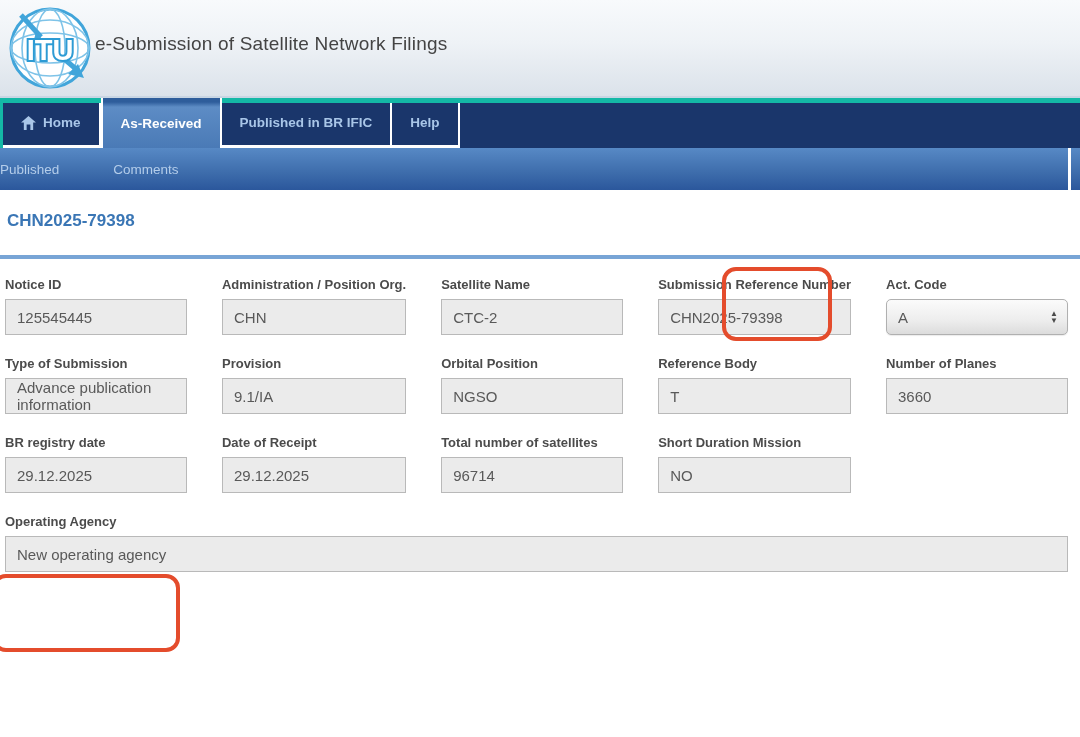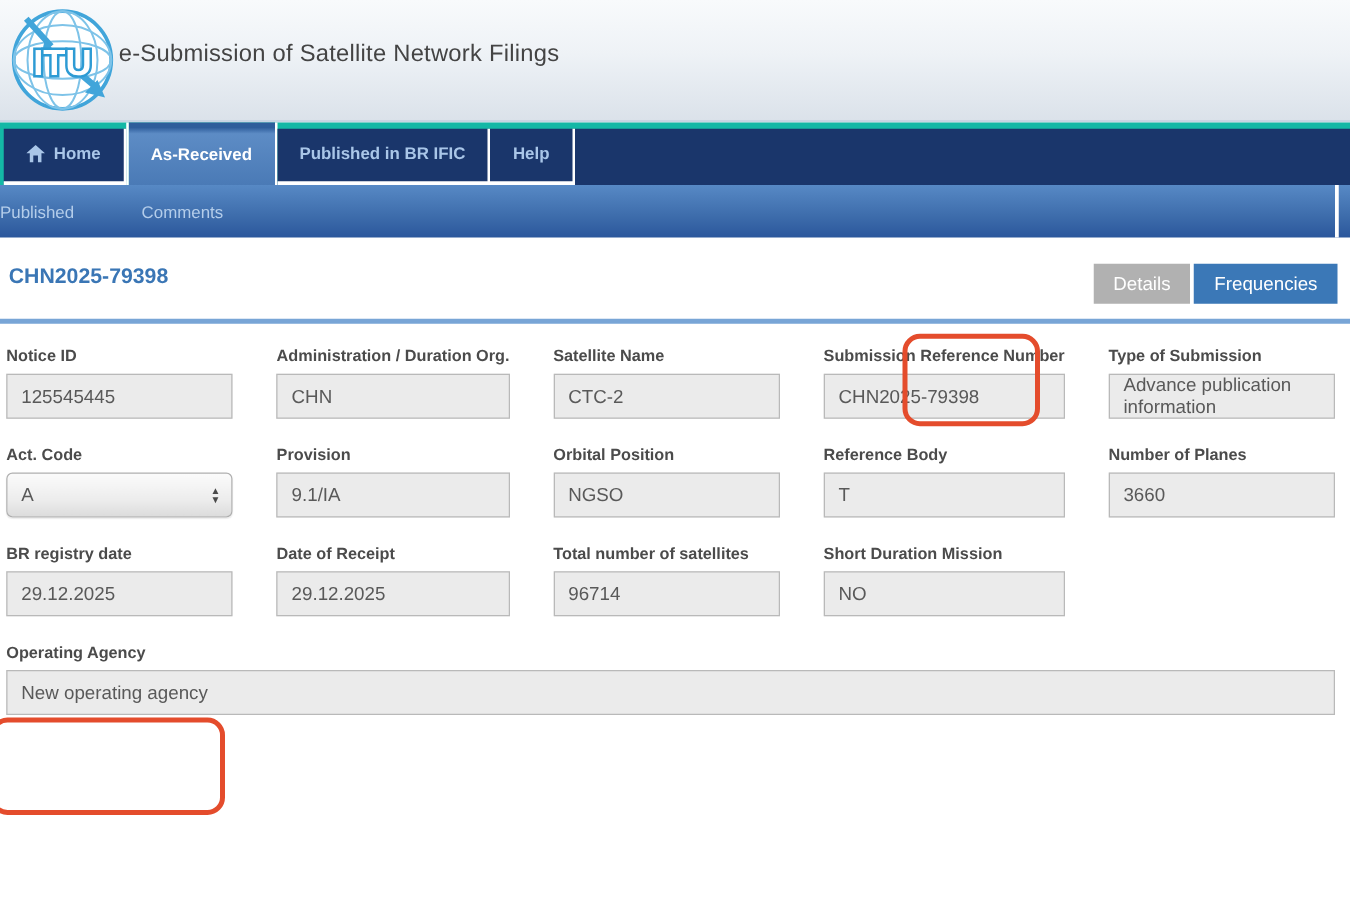--- a/index.html
+++ b/index.html
@@ -132,66 +132,62 @@
 
   <div class="subnav">
     <span class="subnav-item first">Published</span>
     <span class="subnav-item second">Comments</span>
     <span class="subnav-edge"></span>
   </div>
 
   <div class="content">
     <div class="title-row">
       <div class="page-title">CHN2025-79398</div>
-      <div class="btns">
-        <div class="btn gray">Details</div>
-        <div class="btn blue">Frequencies</div>
-      </div>
     </div>
     <div class="blue-rule"></div>
 
     <div class="form-grid">
 
       <div class="field">
         <div class="flabel">Notice ID</div>
         <div class="fvalue">125545445</div>
       </div>
 
       <div class="field">
-        <div class="flabel">Administration / Duration Org.</div>
+        <div class="flabel">Administration / Position Org.</div>
         <div class="fvalue">CHN</div>
       </div>
 
       <div class="field">
         <div class="flabel">Satellite Name</div>
         <div class="fvalue">CTC-2</div>
       </div>
 
       <div class="field">
         <div class="flabel">Submission Reference Number</div>
         <div class="fvalue">CHN2025-79398</div>
-      </div>
-
-      <div class="field">
-        <div class="flabel">Type of Submission</div>
-        <div class="fvalue">Advance publication information</div>
       </div>
 
       <div class="field">
         <div class="flabel">Act. Code</div>
         <div class="fselect">
           <span>A</span>
           <span class="spin">
               <span>▲</span>
               <span>▼</span>
             </span>
         </div>
       </div>
 
       <div class="field">
+        <div class="flabel">Type of Submission</div>
+        <div class="fvalue">Advance publication information</div>
+      </div>
+
+      <div class="field">
         <div class="flabel">Provision</div>
         <div class="fvalue">9.1/IA</div>
       </div>
 
       <div class="field">
         <div class="flabel">Orbital Position</div>
         <div class="fvalue">NGSO</div>
       </div>
 
       <div class="field">

